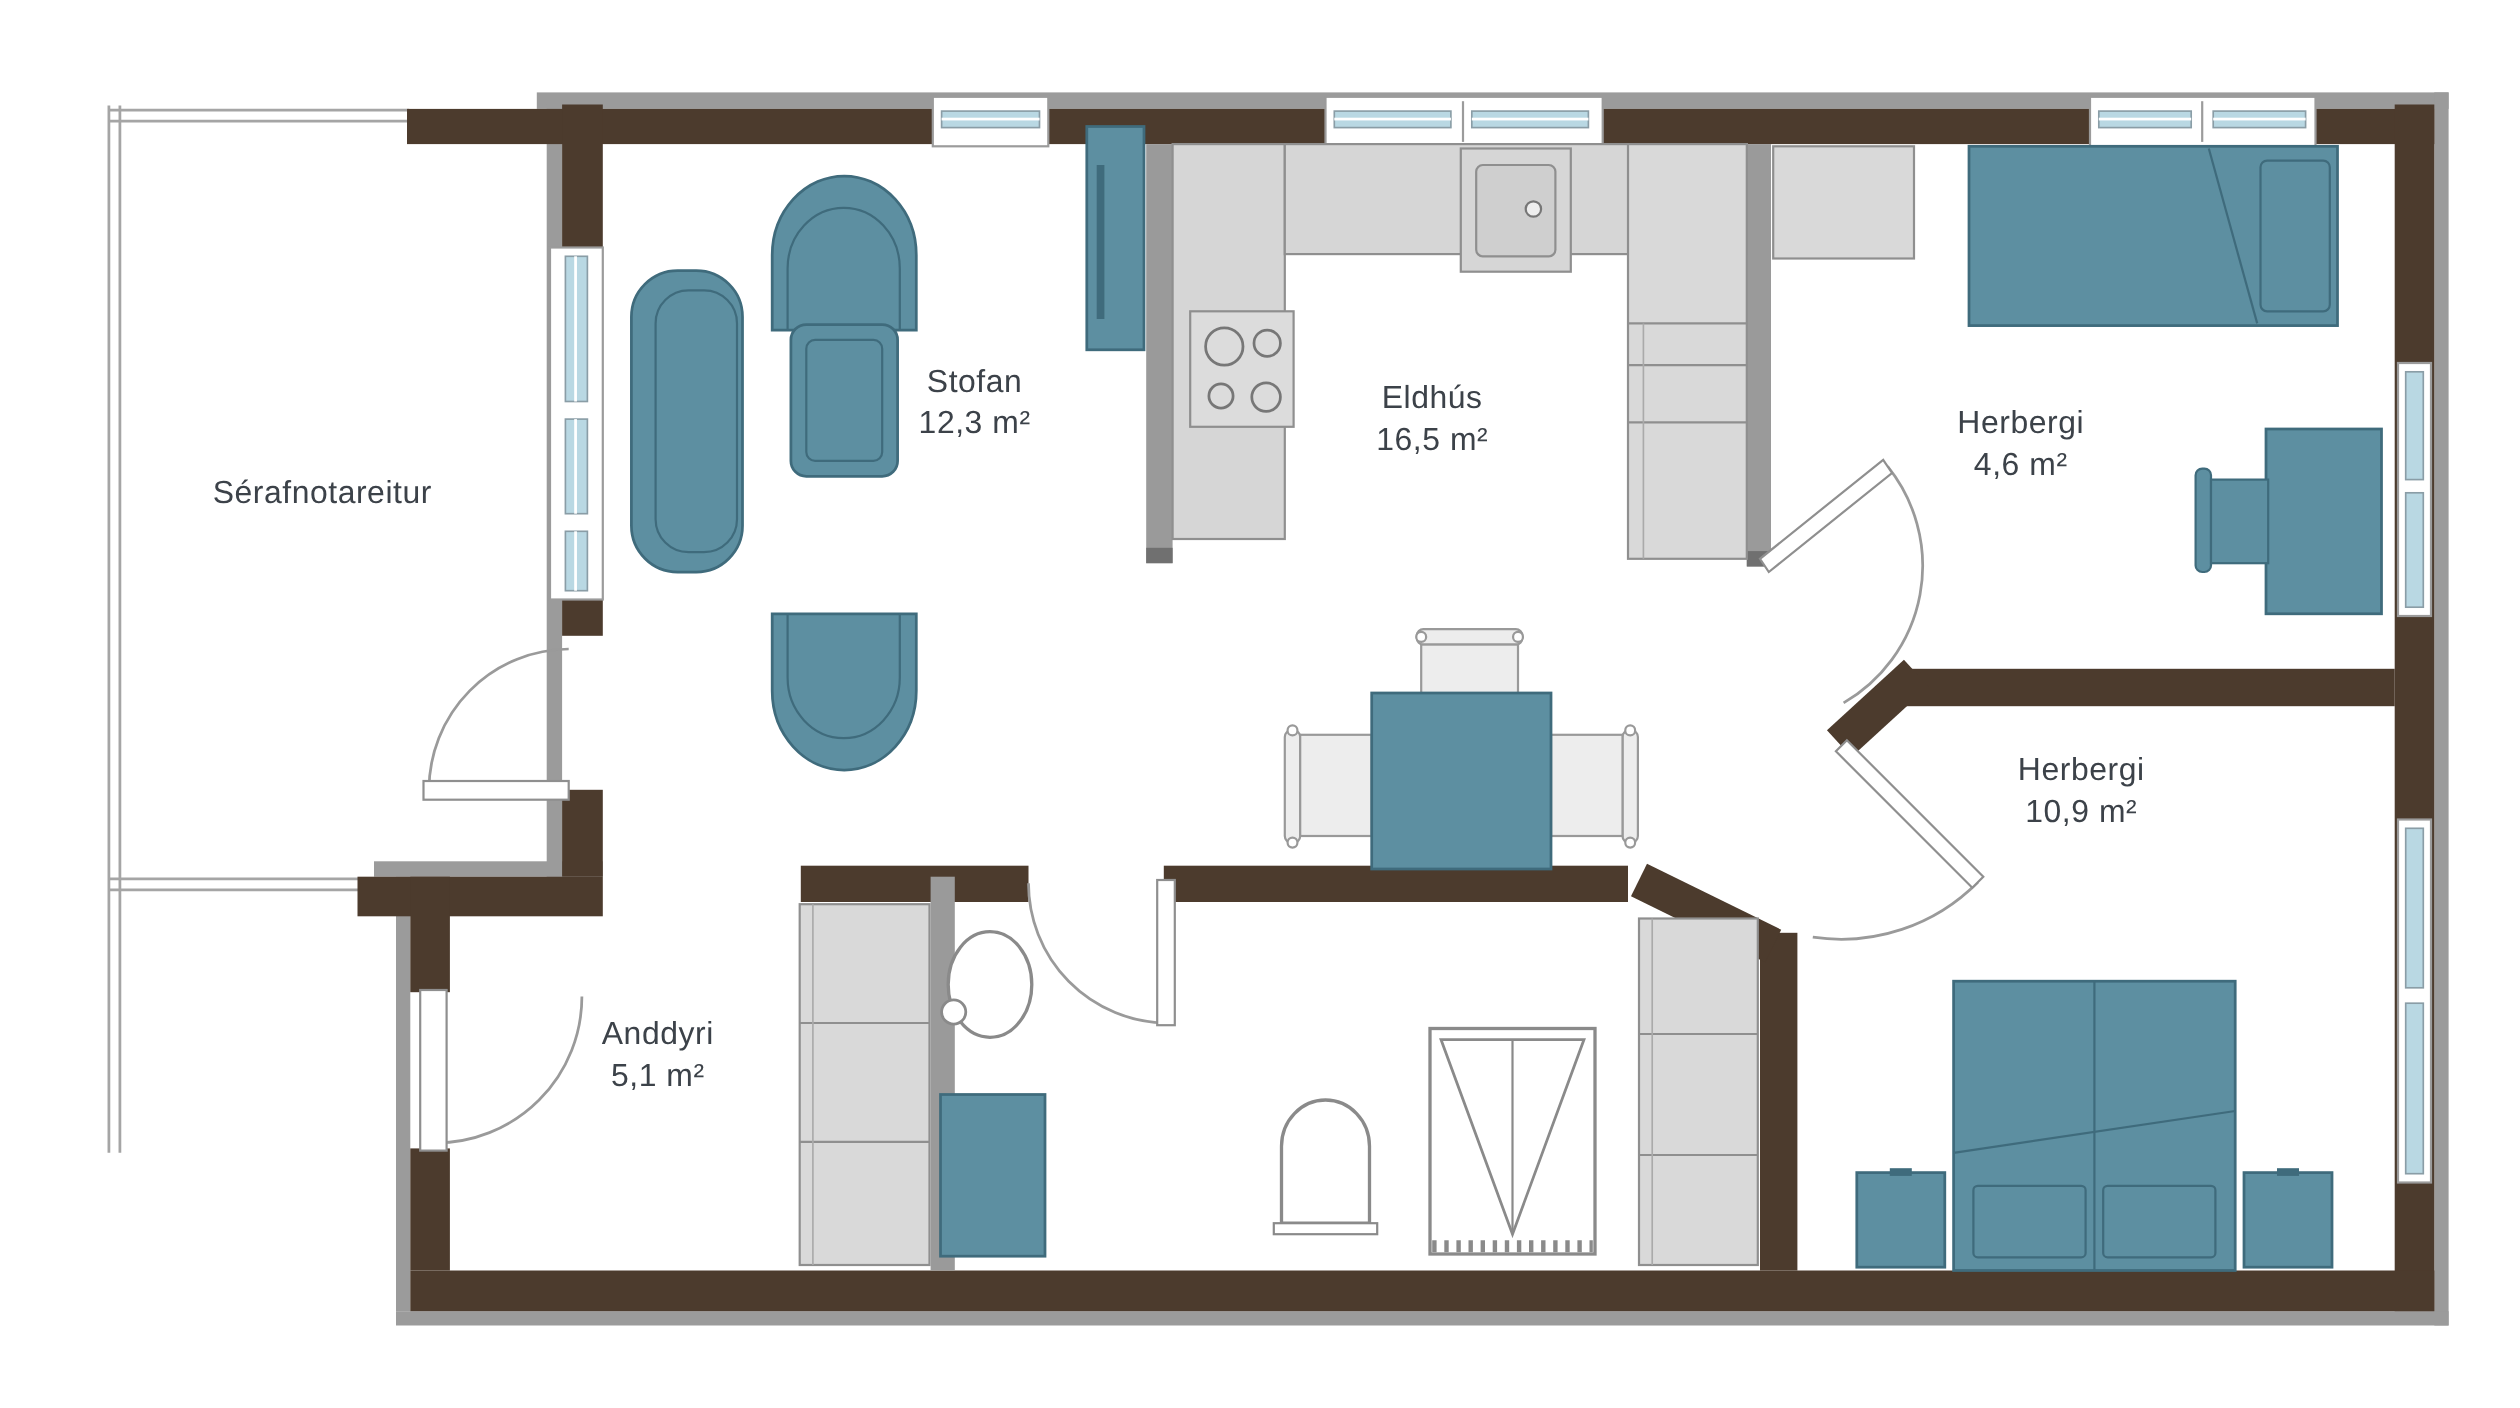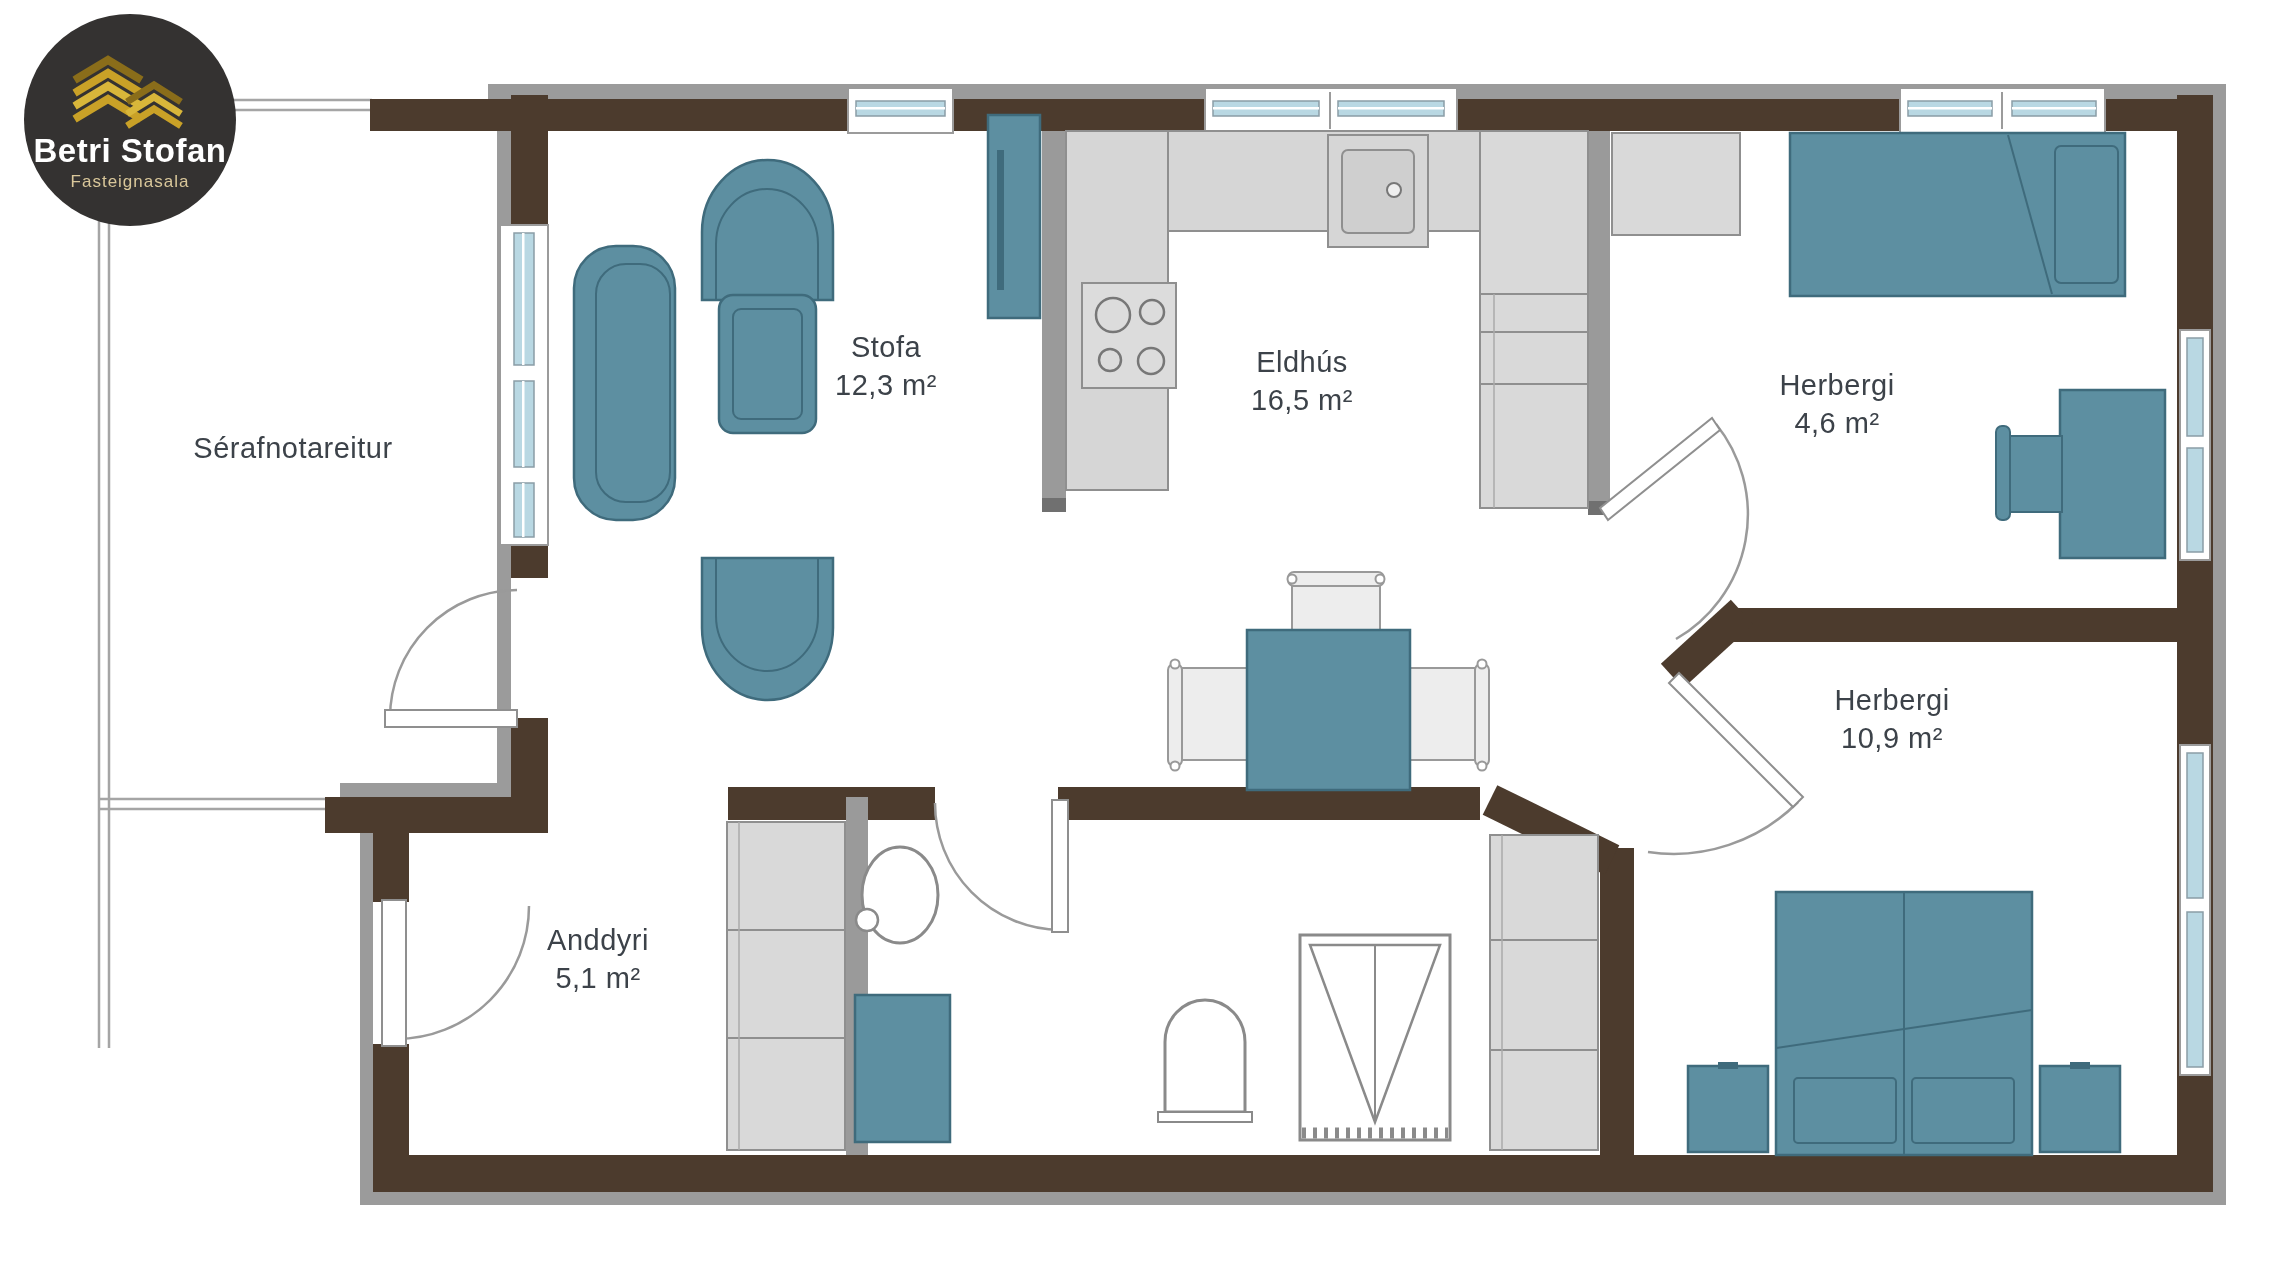--- a/index.html
+++ b/index.html
@@ -268,49 +268,34 @@
       <line x1="1490" y1="1050" x2="1598" y2="1050" stroke="#8f8f8f" stroke-width="2"></line>
       <line x1="1502" y1="835" x2="1502" y2="1150" stroke="#aaaaaa" stroke-width="1.5"></line>
     </g>
   </g>
 </svg>
 
 <div class="room-label" style="left:148px;top:429px;width:290px;">
   <div>Sérafnotareitur</div>
 </div>
 <div class="room-label" style="left:786px;top:328px;width:200px;">
-  <div>Stofa</div>
+  <div>Stofan</div>
   <div>12,3 m²</div>
 </div>
 <div class="room-label" style="left:1202px;top:343px;width:200px;">
   <div>Eldhús</div>
   <div>16,5 m²</div>
 </div>
 <div class="room-label" style="left:1737px;top:366px;width:200px;">
   <div>Herbergi</div>
   <div>4,6 m²</div>
 </div>
 <div class="room-label" style="left:1792px;top:681px;width:200px;">
   <div>Herbergi</div>
   <div>10,9 m²</div>
 </div>
 <div class="room-label" style="left:498px;top:921px;width:200px;">
   <div>Anddyri</div>
   <div>5,1 m²</div>
 </div>
 
-<div class="logo">
-  <svg class="logo-chevrons" width="140" height="92" viewBox="0 0 140 92">
-    <g fill="none" stroke-linecap="square">
-      <path d="M 18 36 L 48 18 L 78 36" stroke="#8a6d1a" stroke-width="8"></path>
-      <path d="M 18 49 L 48 31 L 78 49" stroke="#c9a127" stroke-width="8"></path>
-      <path d="M 18 62 L 48 44 L 78 62" stroke="#d8b63a" stroke-width="8"></path>
-      <path d="M 18 75 L 48 57 L 78 75" stroke="#c9a127" stroke-width="8"></path>
-      <path d="M 70 58 L 94 43 L 118 58" stroke="#8a6d1a" stroke-width="7"></path>
-      <path d="M 70 70 L 94 55 L 118 70" stroke="#d8b63a" stroke-width="7"></path>
-      <path d="M 70 82 L 94 67 L 118 82" stroke="#c9a127" stroke-width="7"></path>
-    </g>
-  </svg>
-  <div class="logo-title">Betri Stofan</div>
-  <div class="logo-sub">Fasteignasala</div>
-</div>
 
 </div>
 
 </body></html>

